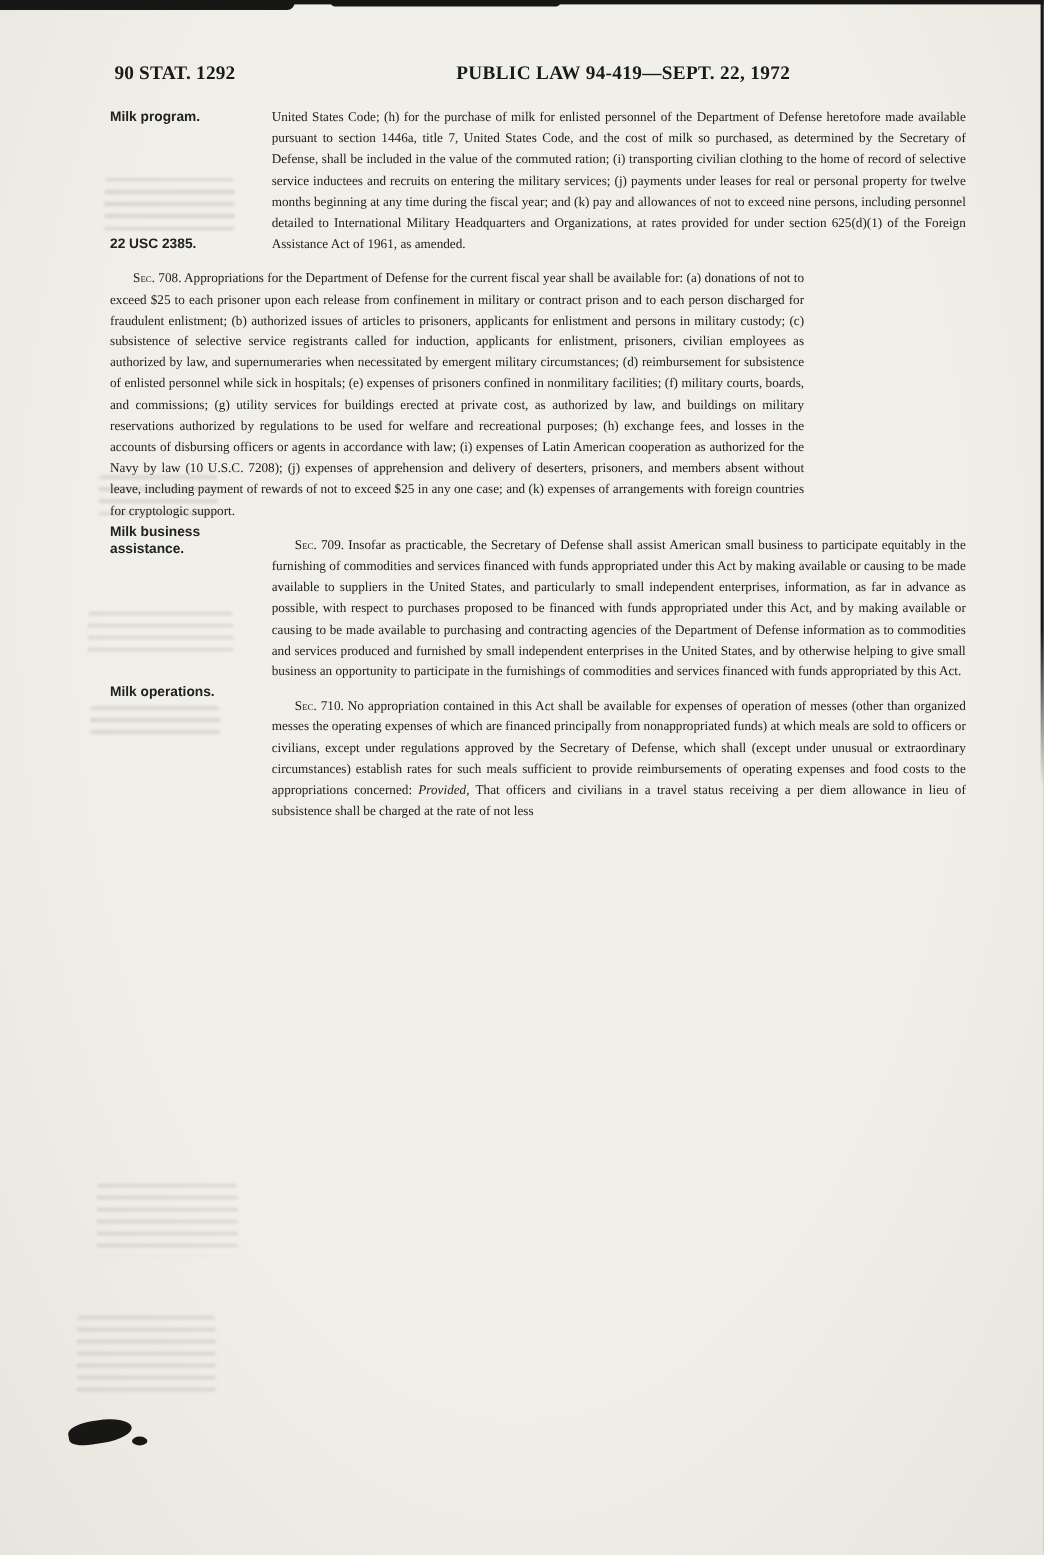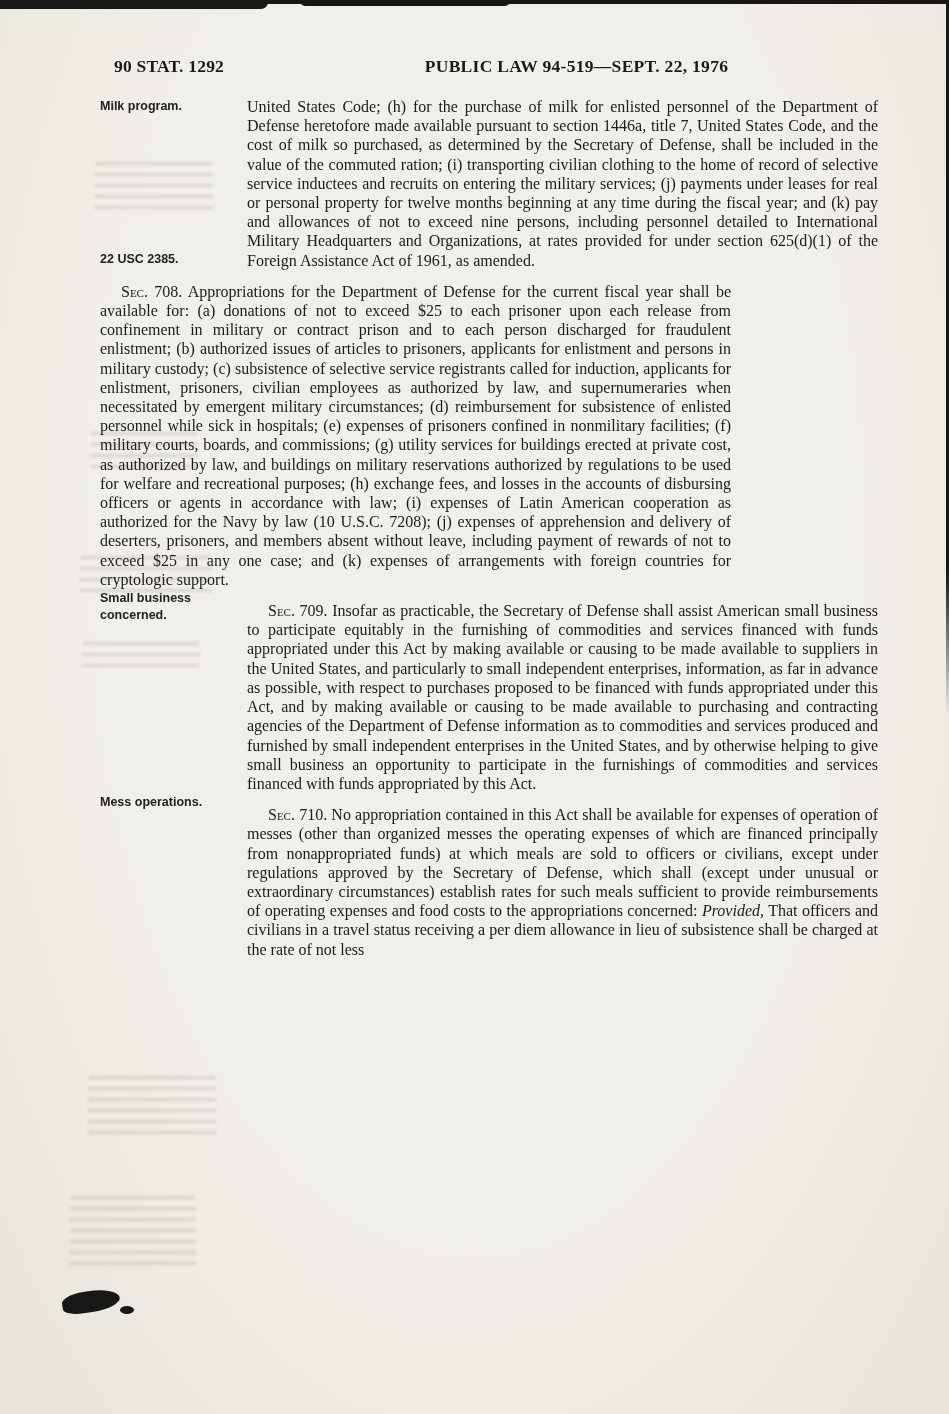--- a/index.html
+++ b/index.html
@@ -35,21 +35,21 @@
   .bleed-1 { left: 95px;  top: 162px;  width: 118px; height: 52px; }
   .bleed-2 { left: 90px;  top: 432px;  width: 108px; height: 38px; }
   .bleed-3 { left: 80px;  top: 556px;  width: 132px; height: 42px; }
   .bleed-4 { left: 82px;  top: 642px;  width: 118px; height: 26px; }
   .bleed-5 { left: 88px;  top: 1076px; width: 128px; height: 66px; }
   .bleed-6 { left: 70px;  top: 1196px; width: 126px; height: 72px; }
 
   
   .header {
     position: absolute;
-    top: 56px; left: 114px;
+    top: 56px; left: 104px;
     width: 778px;
     display: flex;
     align-items: flex-start;
   }
   .stat {
     width: 147px;
     flex: none;
     font-weight: bold;
     font-size: 17.5px;
     letter-spacing: 0.2px;
@@ -87,21 +87,21 @@
     font-weight: bold;
     font-size: 12.5px;
     line-height: 16.5px;
     color: #21211f;
   }
   .note-bottom { position: absolute; bottom: 2px; left: 0; margin: 0; }
   .note-offset { margin-top: 268px; }
 
   .para {
     margin: 0;
-    font-size: 16px;
+    font-size: 12px;
     line-height: 19.2px;
     text-align: justify;
     color: #1b1b19;
   }
   .indent { text-indent: 21px; margin-top: 12px; }
   .sc { font-variant: small-caps; }
   .it { font-style: italic; }
 </style>
 </head>
 <body>
@@ -116,21 +116,21 @@
   <div class="artifact artifact-bl-dot"></div>
   <div class="bleed bleed-1"></div>
   <div class="bleed bleed-2"></div>
   <div class="bleed bleed-3"></div>
   <div class="bleed bleed-4"></div>
   <div class="bleed bleed-5"></div>
   <div class="bleed bleed-6"></div>
 
   <div class="header">
     <div class="stat">90 STAT. 1292</div>
-    <div class="law-heading">PUBLIC LAW 94-519—SEPT. 22, 1976</div>
+    <div class="law-heading">PUBLIC LAW 94-419—SEPT. 22, 1972</div>
   </div>
 
   <div class="content">
 
     <section class="row">
       <aside class="margin-col">
         <p class="note">Milk program.</p>
         <p class="note note-bottom">22 USC 2385.</p>
       </aside>
       <div class="text-col">
@@ -139,30 +139,30 @@
     </section>
 
     <section class="row">
       <div class="text-col">
         <p class="para indent"><span class="sc">Sec. 708.</span><span> Appropriations for the Department of Defense for the current fiscal year shall be available for: (a) donations of not to exceed $25 to each prisoner upon each release from confinement in military or contract prison and to each person discharged for fraudulent enlistment; (b) authorized issues of articles to prisoners, applicants for enlistment and persons in military custody; (c) subsistence of selective service registrants called for induction, applicants for enlistment, prisoners, civilian employees as authorized by law, and supernumeraries when necessitated by emergent military circumstances; (d) reimbursement for subsistence of enlisted personnel while sick in hospitals; (e) expenses of prisoners confined in nonmilitary facilities; (f) military courts, boards, and commissions; (g) utility services for buildings erected at private cost, as authorized by law, and buildings on military reservations authorized by regulations to be used for welfare and recreational purposes; (h) exchange fees, and losses in the accounts of disbursing officers or agents in accordance with law; (i) expenses of Latin American cooperation as authorized for the Navy by law (10 U.S.C. 7208); (j) expenses of apprehension and delivery of deserters, prisoners, and members absent without leave, including payment of rewards of not to exceed $25 in any one case; and (k) expenses of arrangements with foreign countries for cryptologic support.</span></p>
       </div>
     </section>
 
     <section class="row">
       <aside class="margin-col">
-        <p class="note">Small business concerned.</p>
+        <p class="note">Milk business assistance.</p>
       </aside>
       <div class="text-col">
         <p class="para indent"><span class="sc">Sec. 709.</span><span> Insofar as practicable, the Secretary of Defense shall assist American small business to participate equitably in the furnishing of commodities and services financed with funds appropriated under this Act by making available or causing to be made available to suppliers in the United States, and particularly to small independent enterprises, information, as far in advance as possible, with respect to purchases proposed to be financed with funds appropriated under this Act, and by making available or causing to be made available to purchasing and contracting agencies of the Department of Defense information as to commodities and services produced and furnished by small independent enterprises in the United States, and by otherwise helping to give small business an opportunity to participate in the furnishings of commodities and services financed with funds appropriated by this Act.</span></p>
       </div>
     </section>
 
     <section class="row">
       <aside class="margin-col">
-        <p class="note">Mess operations.</p>
+        <p class="note">Milk operations.</p>
       </aside>
       <div class="text-col">
         <p class="para indent"><span class="sc">Sec. 710.</span><span> No appropriation contained in this Act shall be available for expenses of operation of messes (other than organized messes the operating expenses of which are financed principally from nonappropriated funds) at which meals are sold to officers or civilians, except under regulations approved by the Secretary of Defense, which shall (except under unusual or extraordinary circumstances) establish rates for such meals sufficient to provide reimbursements of operating expenses and food costs to the appropriations concerned: </span><span class="it">Provided,</span><span> That officers and civilians in a travel status receiving a per diem allowance in lieu of subsistence shall be charged at the rate of not less</span></p>
       </div>
     </section>
 
   </div>
 </div>
 
 </body></html>

